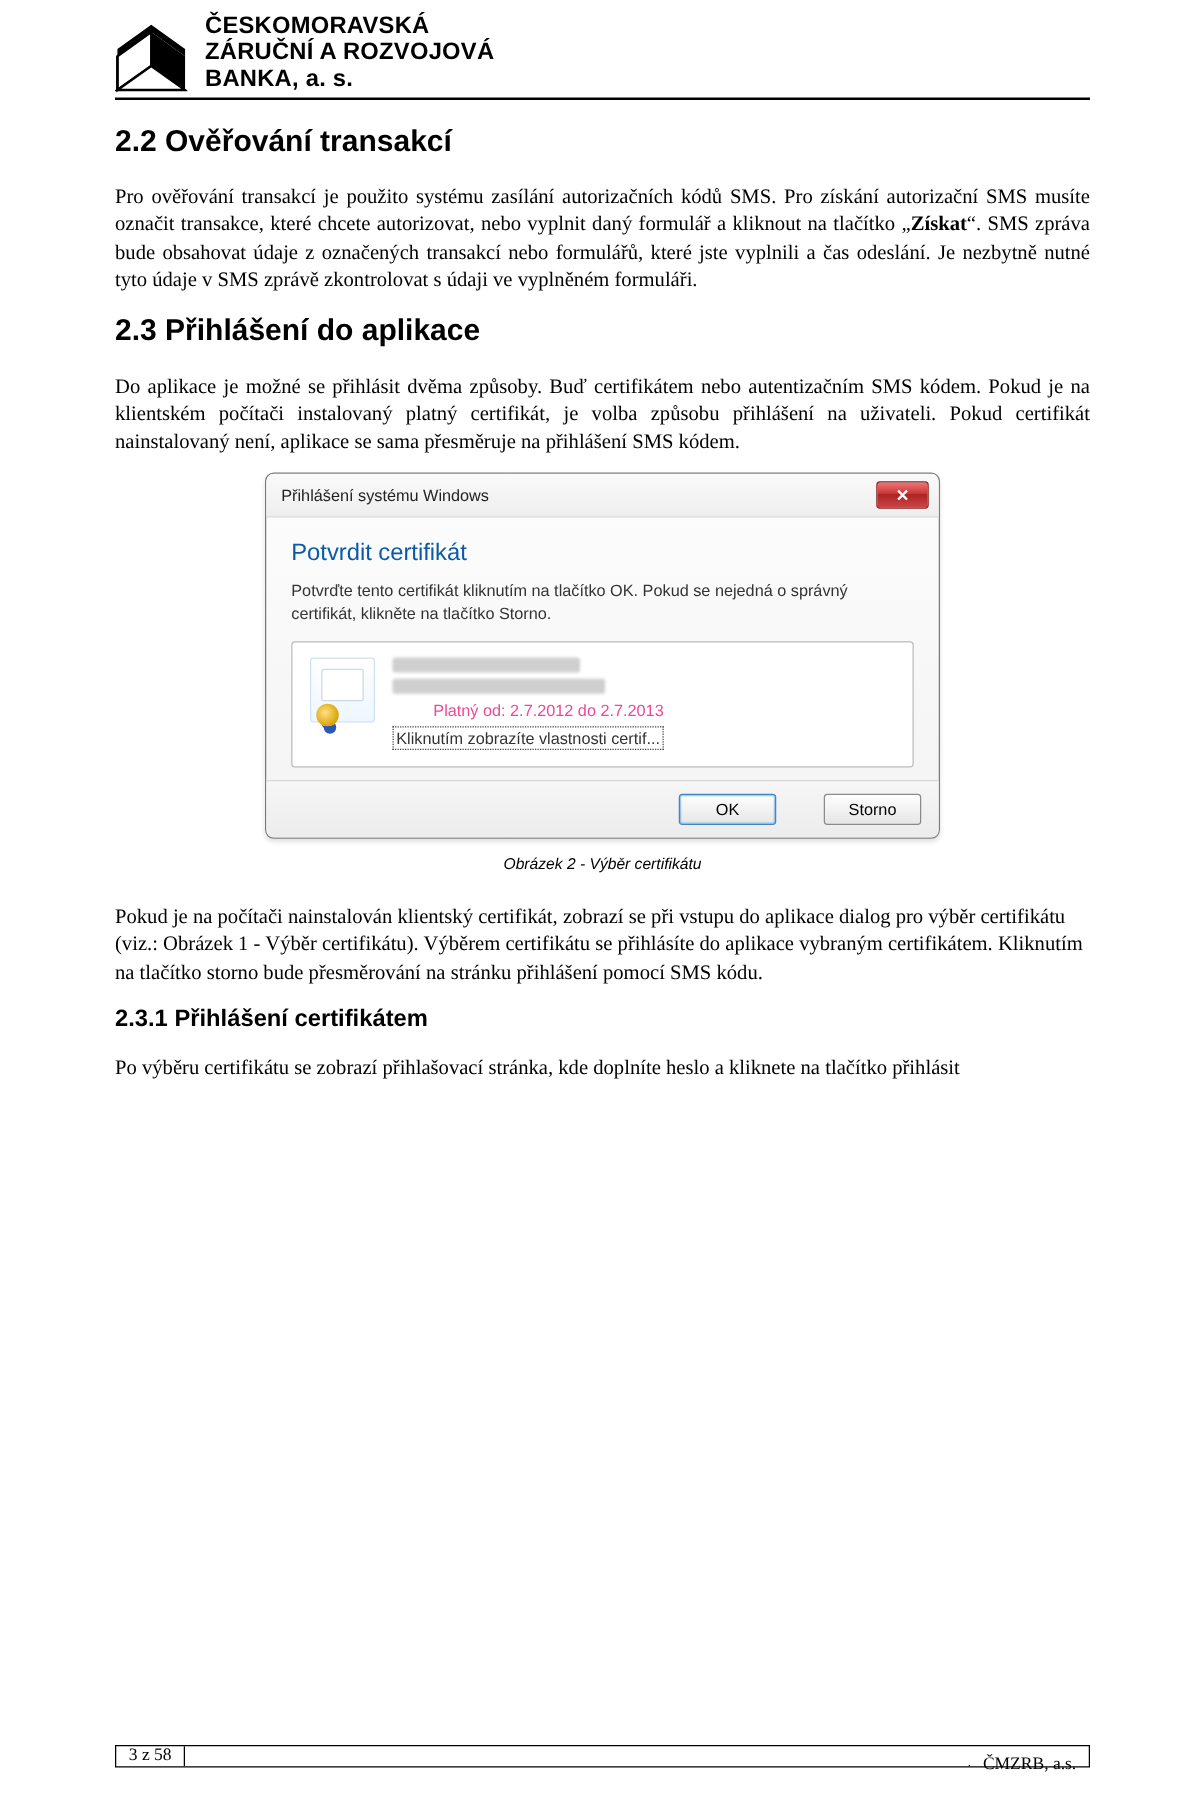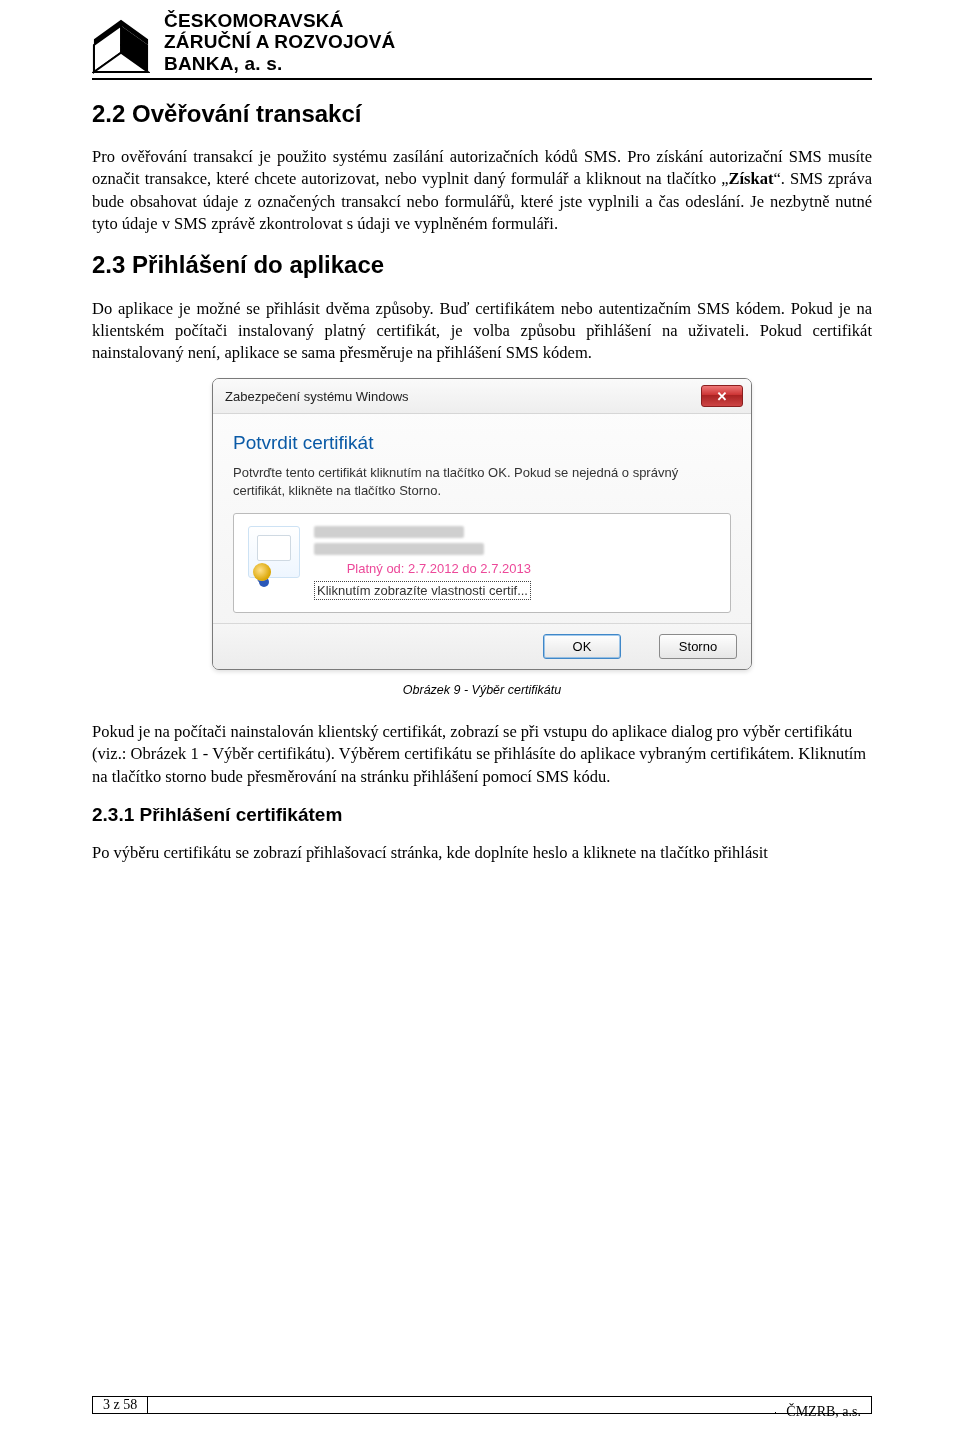--- a/index.html
+++ b/index.html
@@ -246,21 +246,21 @@
   <p class="body">
     Pro ověřování transakcí je použito systému zasílání autorizačních kódů SMS. Pro získání autorizační SMS musíte označit transakce, které chcete autorizovat, nebo vyplnit daný formulář a kliknout na tlačítko „<span class="bold-cmd">Získat</span>“. SMS zpráva bude obsahovat údaje z&nbsp;označených transakcí nebo formulářů, které jste vyplnili a čas odeslání. Je nezbytně nutné tyto údaje v&nbsp;SMS zprávě zkontrolovat s&nbsp;údaji ve vyplněném formuláři.
   </p>
 
   <h2 class="sec">2.3  Přihlášení do aplikace</h2>
   <p class="body">Do aplikace je možné se přihlásit dvěma způsoby. Buď certifikátem nebo autentizačním SMS kódem. Pokud je na klientském počítači instalovaný platný certifikát, je volba způsobu přihlášení na uživateli. Pokud certifikát nainstalovaný není, aplikace se sama přesměruje na přihlášení SMS kódem.</p>
 
   <div class="figure-wrap">
     <div class="win-dialog">
       <div class="titlebar">
-        <span>Zabezpečení systému Windows</span>
+        <span>Přihlášení systému Windows</span>
         <div class="close-btn">
           <span>✕</span>
         </div>
       </div>
       <div class="dlg-body">
         <div class="dlg-h">Potvrdit certifikát</div>
         <div class="dlg-p">Potvrďte tento certifikát kliknutím na tlačítko OK. Pokud se nejedná o správný certifikát, klikněte na tlačítko Storno.</div>
         <div class="cert-box">
           <div class="cert-icon"></div>
           <div class="cert-lines">
@@ -271,21 +271,21 @@
           </div>
         </div>
       </div>
       <div class="dlg-btnbar">
         <button class="win-btn default">OK</button>
         <button class="win-btn">Storno</button>
       </div>
     </div>
   </div>
 
-  <div class="caption">Obrázek 9 - Výběr certifikátu</div>
+  <div class="caption">Obrázek 2 - Výběr certifikátu</div>
 
   <p class="body" style="text-align:left">Pokud je na počítači nainstalován klientský certifikát, zobrazí se při vstupu do aplikace dialog pro výběr certifikátu (viz.: Obrázek 1 - Výběr certifikátu). Výběrem certifikátu se přihlásíte do aplikace vybraným certifikátem. Kliknutím na tlačítko storno bude přesměrování na stránku přihlášení pomocí SMS kódu.</p>
 
   <h3 class="subsec">2.3.1  Přihlášení certifikátem</h3>
   <p class="body" style="text-align:left">Po výběru certifikátu se zobrazí přihlašovací stránka, kde doplníte heslo a kliknete na tlačítko přihlásit</p>
 
   <div class="footer">
     <div class="bar">
       <div class="pg">3 z 58</div>
       <div class="co">ČMZRB, a.s.</div>

